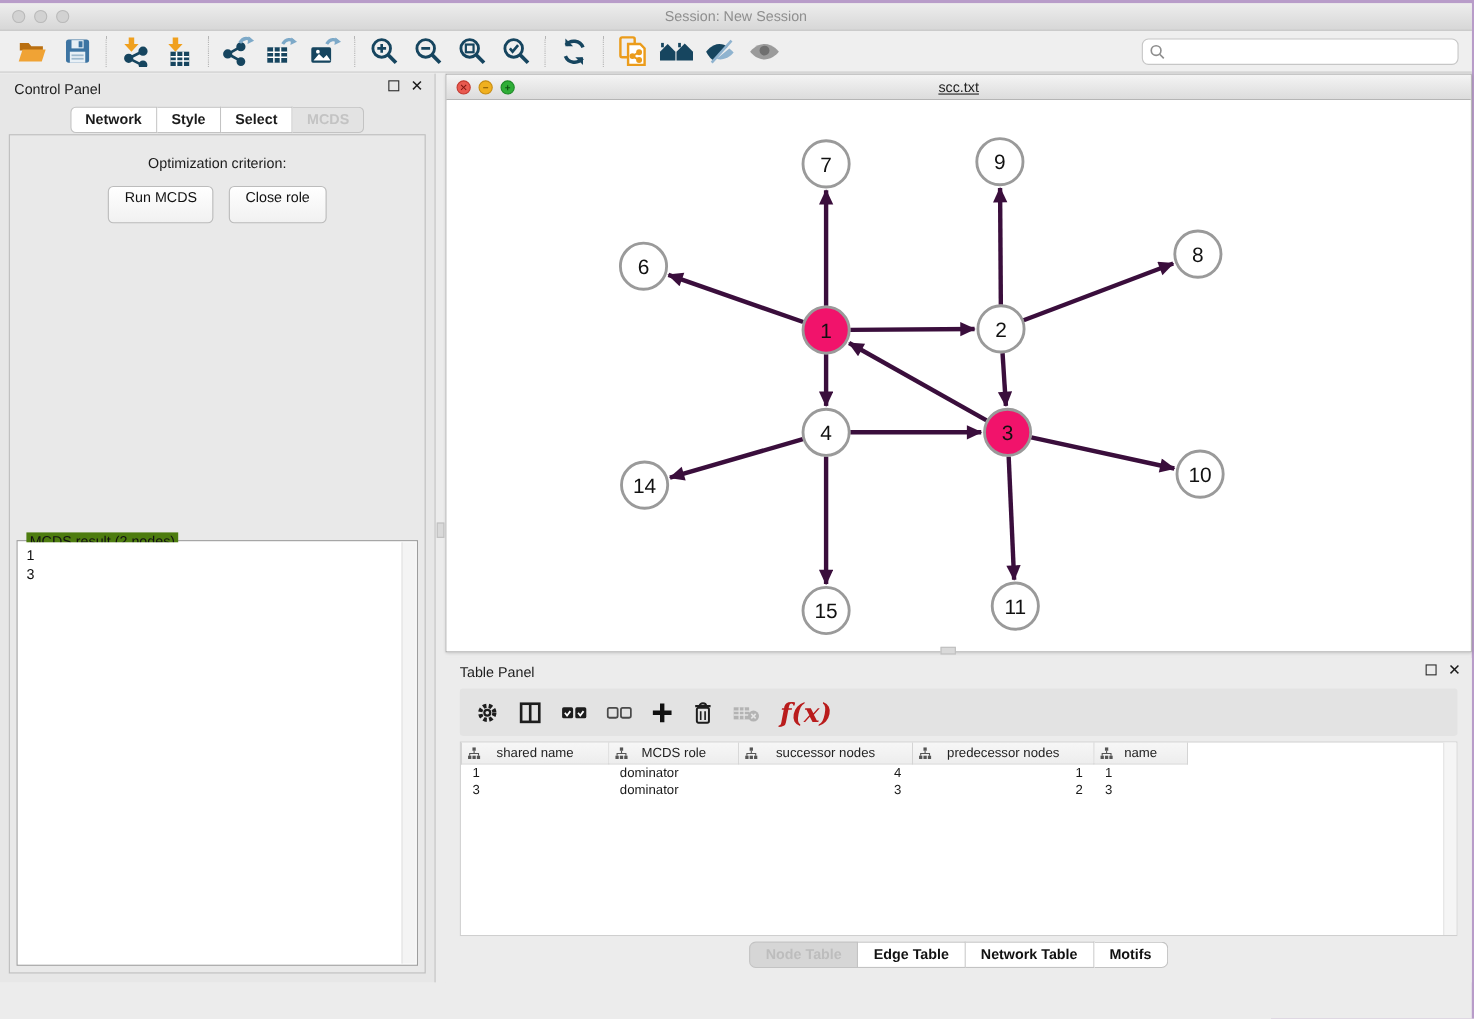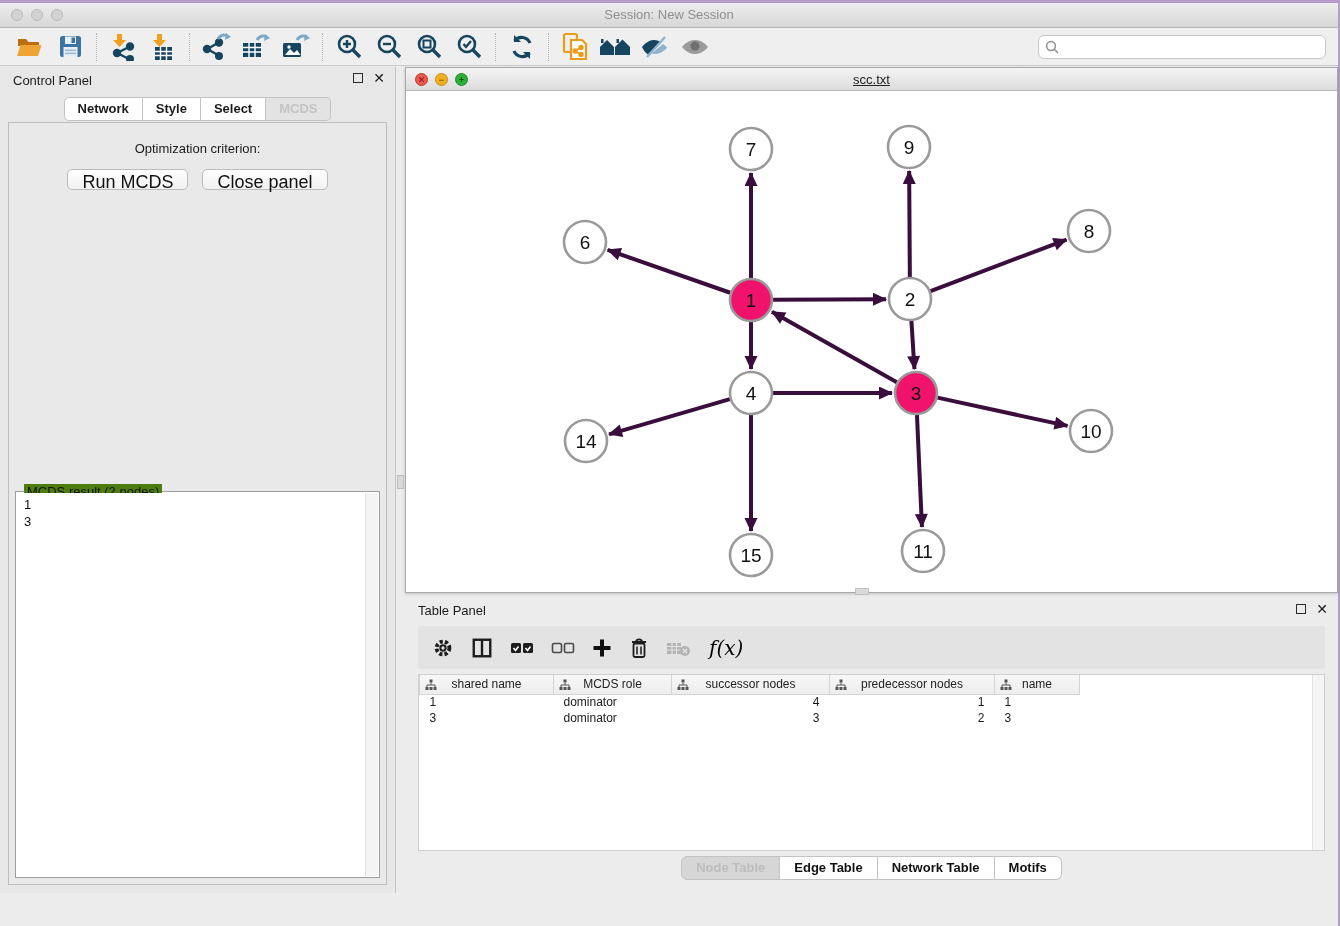--- a/index.html
+++ b/index.html
@@ -41,22 +41,22 @@
              border:1px solid #bdbdbd; background:#e9e9e9; }
   .opt-label { text-align:center; margin-top:18px; font-size:13px; color:#1b1b1b; }
   .selectbox { position:relative; margin:8px auto 0; width:312px; height:23px; background:#fff;
                border:1px solid #b9b9b9; border-radius:5px; font-size:13px; color:#111;
                padding:3px 22px 0 10px; }
   .sel-arrows { position:absolute; right:7px; top:3px; display:flex; flex-direction:column; gap:2px; }
   .sel-arrows i { width:0; height:0; border-left:4px solid transparent; border-right:4px solid transparent; }
   .sel-up { border-bottom:5px solid #666; }
   .sel-dn { border-top:5px solid #666; }
   .btn-row { display:flex; justify-content:center; gap:14px; margin-top:13px; }
-  .btn { height:21px; background:linear-gradient(#ffffff,#f1f1f1); border:1px solid #bcbcbc;
-         border-radius:5px; font-size:18px; color:#111; padding:2px 14px 0; text-align:center; }
+  .btn { height:34px; background:linear-gradient(#ffffff,#f1f1f1); border:1px solid #bcbcbc;
+         border-radius:5px; font-size:13px; color:#111; padding:2px 14px 0; text-align:center; }
   .result-box { position:absolute; left:6px; right:6px; top:368px; bottom:6px;
                 border:1px solid #9d9d9d; background:#fff; }
   .result-legend { position:absolute; top:-8px; left:8px; background:#4d7c0f; padding:0 3px;
                    font-size:13px; color:#111; }
   .result-text { position:absolute; inset:1px 14px 1px 1px; background:#fff; font-size:13px;
                  color:#111; padding:3px 0 0 7px; line-height:17px; white-space:pre; }
   .result-scroll { position:absolute; top:1px; bottom:1px; right:1px; width:13px; background:#f4f4f4;
                    border-left:1px solid #e2e2e2; }
 
   
@@ -77,21 +77,21 @@
                     background:#d9d9d9; border:1px solid #bfbfbf; }
   .split-handle-h { position:absolute; left:855px; top:585px; width:14px; height:7px;
                     background:#d9d9d9; border:1px solid #bfbfbf; }
 
   
   .table-panel { position:absolute; left:405px; top:595px; width:933px; height:295px; background:#ececec; }
   .tp-head { position:relative; height:24px; padding:5px 0 0 13px; font-size:13px; color:#1c1c1c; }
   .tp-toolbar { position:absolute; left:13px; right:13px; top:28px; height:43px; background:#e3e3e3;
                 border-radius:3px; display:flex; align-items:center; gap:17px; padding-left:14px; }
   .tp-tool { display:flex; align-items:center; justify-content:center; }
-  .fx { font-family:"DejaVu Serif",serif; font-style:italic; font-size:20px; color:#000000; }
+  .fx { font-family:"DejaVu Serif",serif; font-style:italic; font-size:24px; color:#b91c1c;font-weight:bold; }
   .tbl-wrap { position:absolute; left:13px; right:13px; top:76px; bottom:42px; background:#fff;
               border:1px solid #cfcfcf; }
   table.datatable { border-collapse:collapse; table-layout:fixed; font-size:12px; }
   table.datatable th { background:linear-gradient(#f7f7f7,#ededed); border:1px solid #d4d4d4;
                        border-top:none; font-weight:normal; color:#222; height:19px; position:relative;
                        text-align:center; }
   table.datatable th .hicon { position:absolute; left:5px; top:4px; }
   table.datatable td { height:16px; padding:0 10px; color:#1a1a1a; white-space:nowrap; overflow:hidden; }
   td.al { text-align:left; } td.ar { text-align:right; }
   .tbl-scroll { position:absolute; top:0; bottom:0; right:0; width:12px; background:#f5f5f5;
@@ -287,21 +287,21 @@
     <div class="cp-tabs">
       <span class="cp-tab">Network</span>
       <span class="cp-tab">Style</span>
       <span class="cp-tab">Select</span>
       <span class="cp-tab active">MCDS</span>
     </div>
     <div class="cp-body">
       <div class="opt-label">Optimization criterion:</div>
       <div class="btn-row">
         <div class="btn">Run MCDS</div>
-        <div class="btn">Close panel</div>
+        <div class="btn">Close role</div>
       </div>
       <div class="result-box">
         <div class="result-legend">MCDS result (2 nodes)</div>
         <div class="result-text">1
 3</div>
         <div class="result-scroll"></div>
       </div>
     </div>
   </div>
 

